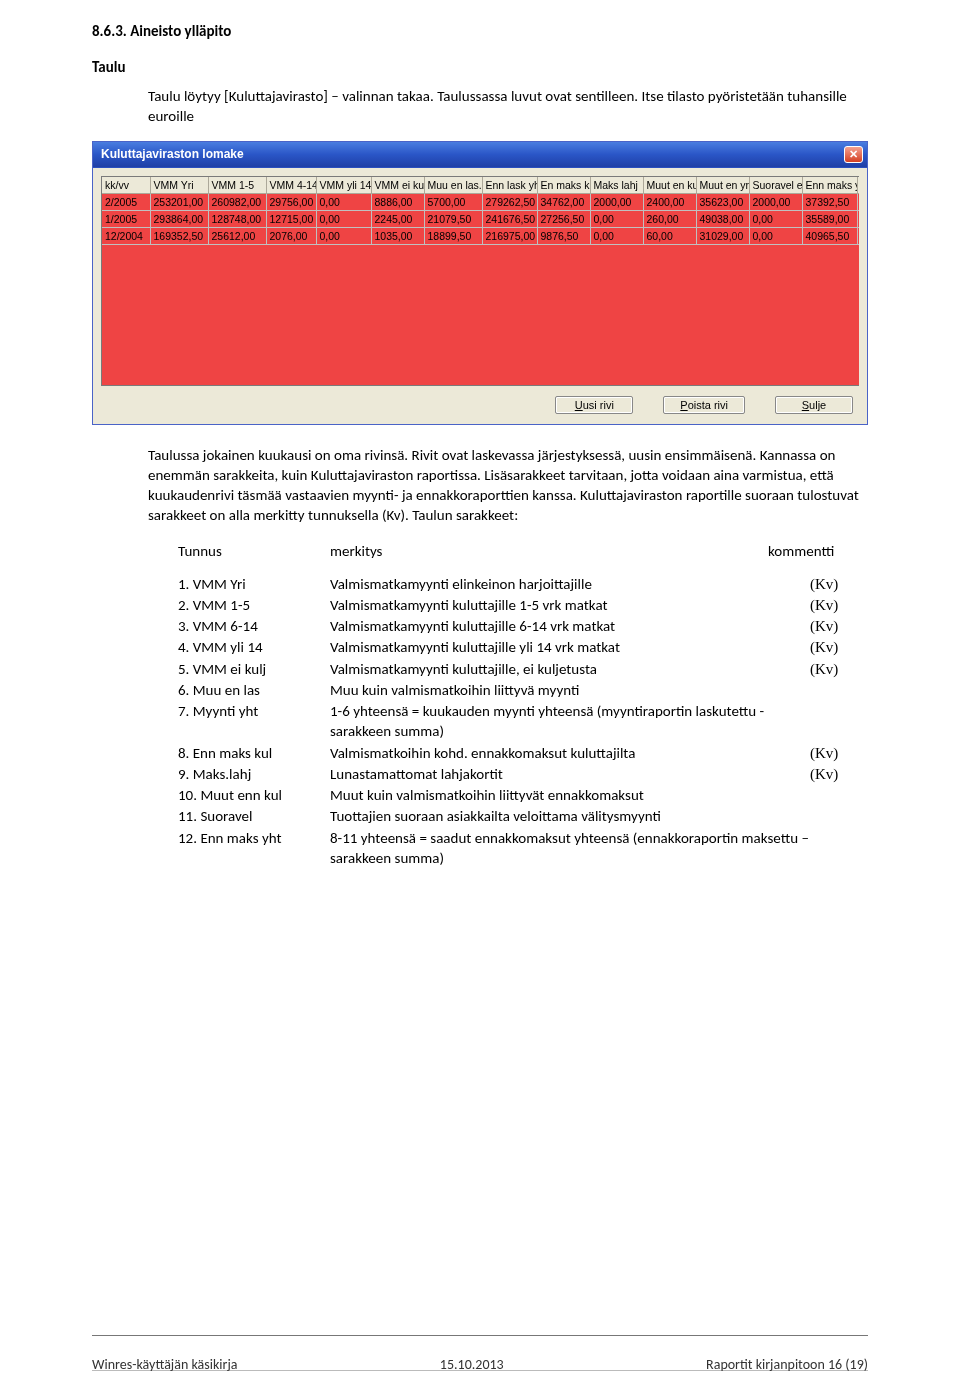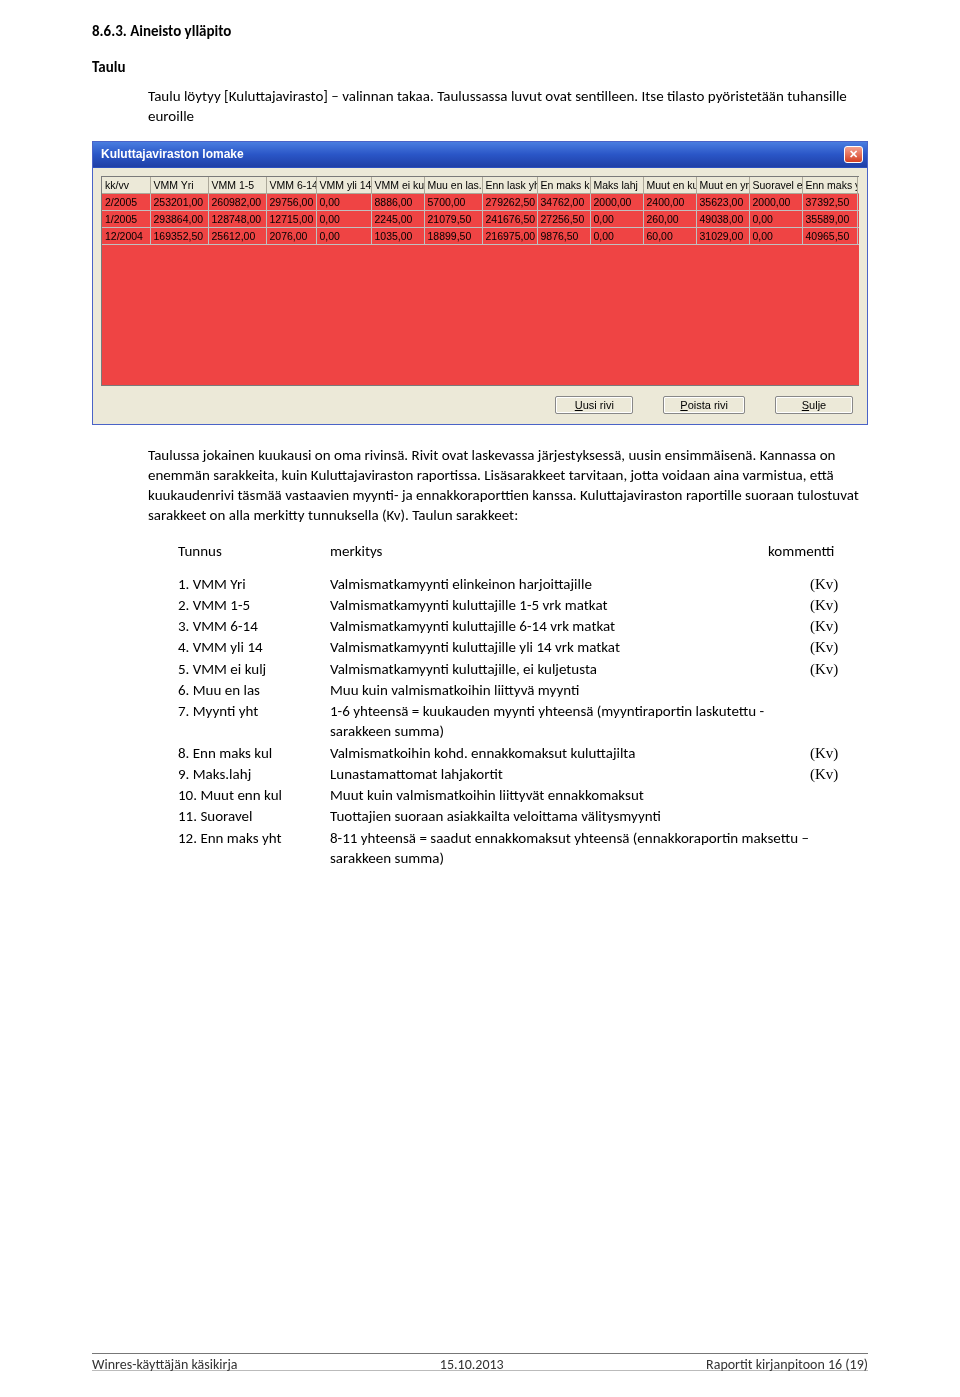--- a/index.html
+++ b/index.html
@@ -112,21 +112,21 @@
   .defrow { display: flex; margin-bottom: 1px; line-height: 1.35; }
   .dr1 { width: 152px; }
   .dr2 { flex: 1; }
   .dr3 { width: 58px; text-align: left; font-family: Liberation Serif, serif; }
 
   .footer {
     position: absolute;
     bottom: 24px;
     left: 92px; right: 92px;
     border-top: 1px solid #777;
-    padding-top: 2px;
+    padding-top: 20px;
     display: flex;
     justify-content: space-between;
     font-size: 14px;
     color: #333;
   }
   .footer-line2 {
     position: absolute;
     bottom: 26px;
     left: 92px; right: 92px;
     border-top: 1px solid #bbb;
@@ -144,21 +144,21 @@
   <div class="titlebar">
     <span>Kuluttajaviraston lomake</span>
     <span class="close-btn">✕</span>
   </div>
   <div class="table-area">
     <div class="grid">
       <div class="grow ghead">
         <div class="gcell col0">kk/vv</div>
         <div class="gcell col1">VMM Yri</div>
         <div class="gcell col2">VMM 1-5</div>
-        <div class="gcell col3">VMM 6-14</div>
+        <div class="gcell col3">VMM 4-14</div>
         <div class="gcell col4">VMM yli 14</div>
         <div class="gcell col5">VMM ei kulj</div>
         <div class="gcell col6">Muu en las.</div>
         <div class="gcell col7">Enn lask yh</div>
         <div class="gcell col8">En maks ku</div>
         <div class="gcell col9">Maks lahj</div>
         <div class="gcell col10">Muut en ku</div>
         <div class="gcell col11">Muut en yri</div>
         <div class="gcell col12">Suoravel en</div>
         <div class="gcell col13">Enn maks y</div>

